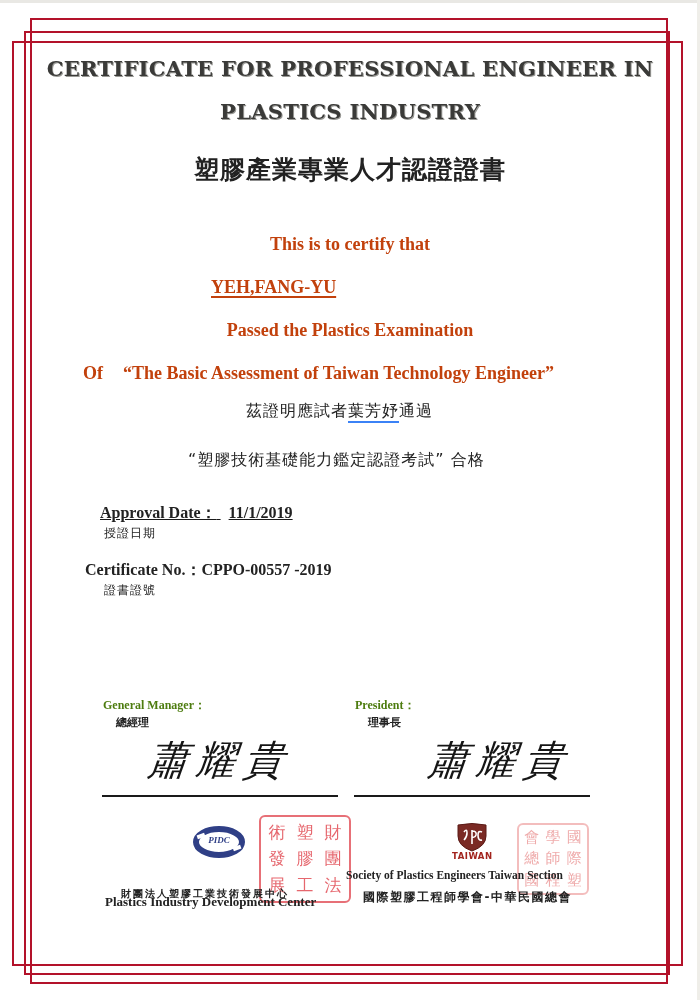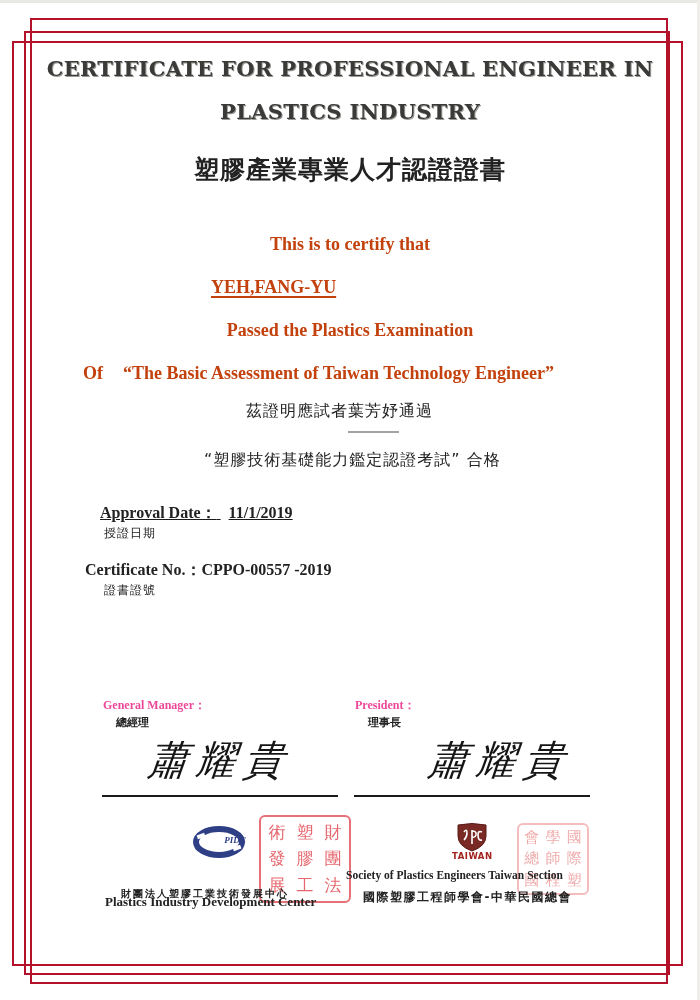--- a/index.html
+++ b/index.html
@@ -66,40 +66,40 @@
       font-size: 16px;
       color: #222;
       letter-spacing: 1px;
     }
     .name-en {
       text-decoration: underline;
       text-decoration-thickness: 2px;
       text-underline-offset: 3px;
     }
     .name-zh {
-      border-bottom: 2px solid #a3a3a3;
-      padding-bottom: 11px;
+      border-bottom: 2px solid #3b82f6;
+      padding-bottom: 1px;
     }
     .label-en {
       font-family: "Liberation Serif", serif;
       font-weight: bold;
       font-size: 16px;
       color: #222;
     }
     .label-zh {
       font-family: "DejaVu Sans", sans-serif;
       font-size: 12px;
       color: #222;
       letter-spacing: 1px;
     }
     .sig-label-en {
       font-family: "Liberation Serif", serif;
       font-weight: bold;
       font-size: 12px;
-      color: #ec4899;
+      color: #4d7c0f;
     }
     .sig-label-zh {
       font-family: "DejaVu Sans", sans-serif;
       font-weight: bold;
       font-size: 11px;
       color: #222;
       margin-left: 13px;
     }
     .signature {
       font-family: "DejaVu Serif", serif;
@@ -172,21 +172,21 @@
 <div class="abs center body-en" style="top:234px;">This is to certify that</div>
 <div class="abs body-en name-en" style="top:277px; left:211px;">YEH,FANG-YU</div>
 <div class="abs center body-en" style="top:320px;">Passed the Plastics Examination</div>
 
 <div class="abs body-en" style="top:363px; left:83px;">Of</div>
 <div class="abs body-en" style="top:363px; left:123px; white-space:nowrap;">“The Basic Assessment of Taiwan Technology Engineer”</div>
 
 <div class="abs body-zh" style="top:401px; left:246px; white-space:nowrap;">
   <span>茲證明應試者</span><span class="name-zh">葉芳妤</span><span>通過</span>
 </div>
-<div class="abs body-zh" style="top:450px; left:204px; white-space:nowrap;">“塑膠技術基礎能力鑑定認證考試”  合格</div>
+<div class="abs body-zh" style="top:450px; left:188px; white-space:nowrap;">“塑膠技術基礎能力鑑定認證考試”  合格</div>
 
 <div class="abs" style="top:503px; left:100px; white-space:nowrap;text-decoration:underline;">
   <span class="label-en">Approval Date：</span>
   <span class="label-en" style="margin-left:8px;">11/1/2019</span>
 </div>
 <div class="abs label-zh" style="top:525px; left:104px;">授證日期</div>
 
 <div class="abs" style="top:560px; left:85px; white-space:nowrap;">
   <span class="label-en">Certificate No.：</span><span class="label-en">CPPO-00557 -2019</span>
 </div>
@@ -202,21 +202,21 @@
 <div class="abs signature" style="top:733px; left:428px;">蕭耀貴</div>
 <div class="sig-line" style="top:795px; left:354px; width:236px;"></div>
 
 <div class="abs" style="top:826px; left:193px; width:52px; height:32px;">
   <svg width="52" height="32" viewBox="0 0 52 32">
     <ellipse cx="26" cy="16" rx="23" ry="13" fill="none" stroke="#2f3f86" stroke-width="6"></ellipse>
     <rect x="4" y="8" width="8" height="4" fill="#ffffff" transform="rotate(-20 8 10)"></rect>
     <rect x="40" y="20" width="8" height="4" fill="#ffffff" transform="rotate(-20 44 22)"></rect>
     <ellipse cx="26" cy="16" rx="17" ry="8" fill="#ffffff"></ellipse>
   </svg>
-  <span class="abs" style="left:0; width:52px; top:9px; text-align:center; font-family:'Liberation Serif',serif; font-style:italic; font-weight:bold; font-size:9px; color:#2f3f86;padding-left:16px;">PIDC</span>
+  <span class="abs" style="left:0; width:52px; top:9px; text-align:center; font-family:'Liberation Serif',serif; font-style:italic; font-weight:bold; font-size:9px; color:#2f3f86;">PIDC</span>
 </div>
 
 <div class="seal" style="top:815px; left:259px; width:92px; height:88px;">
   <span>術</span>
   <span>塑</span>
   <span>財</span>
   <span>發</span>
   <span>膠</span>
   <span>團</span>
   <span>展</span>

